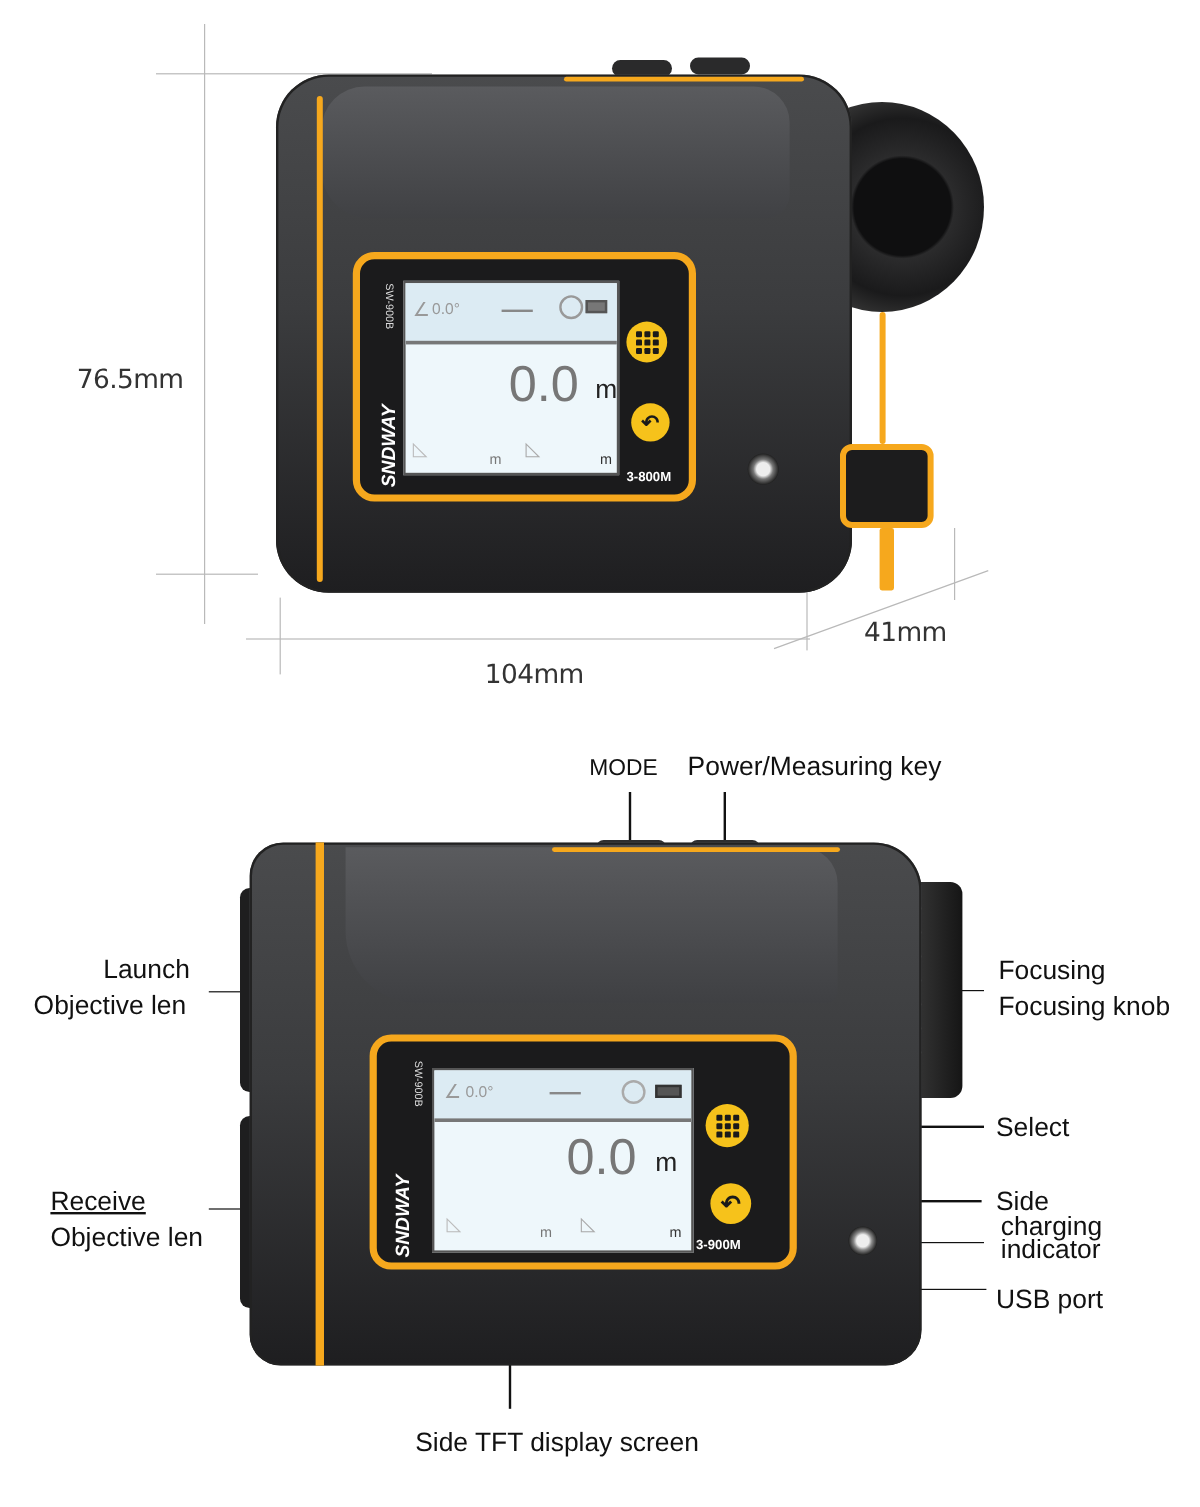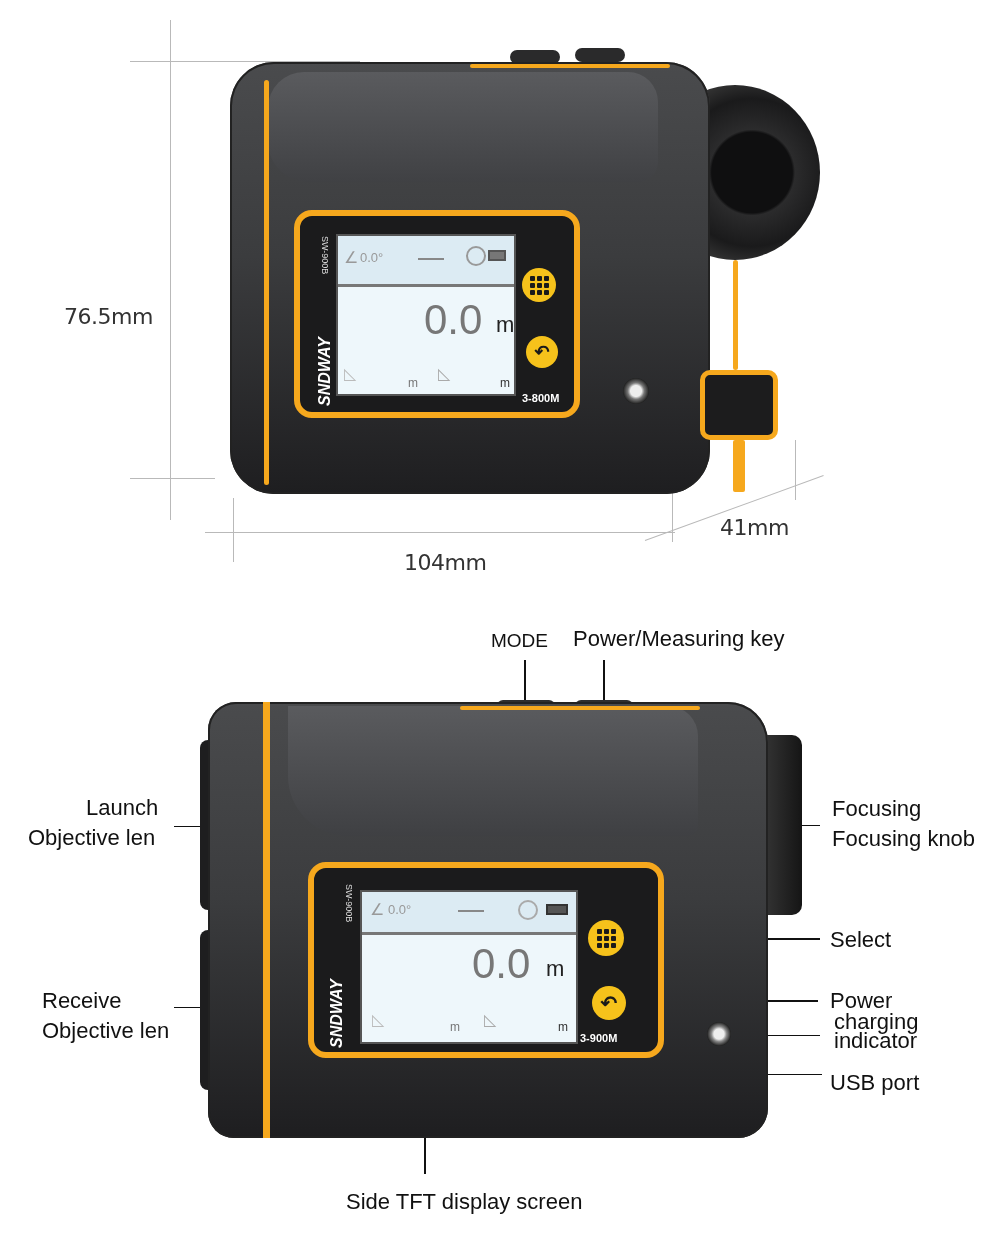--- a/index.html
+++ b/index.html
@@ -108,32 +108,32 @@
 
   <div class="abs label" style="left:491px;top:626px;font-size:19px;">MODE</div>
   <div class="abs label" style="left:573px;top:624px;">Power/Measuring key</div>
   <div class="bline" style="left:524px;top:660px;width:2px;height:46px;"></div>
   <div class="bline" style="left:603px;top:660px;width:2px;height:46px;"></div>
 
   <div class="abs label" style="left:86px;top:793px;">Launch</div>
   <div class="abs label" style="left:28px;top:823px;">Objective len</div>
   <div class="bline" style="left:174px;top:826px;width:40px;height:1px;"></div>
 
-  <div class="abs label" style="left:42px;top:986px;">Receive</div>
+  <div class="abs label" style="left:42px;top:986px;text-decoration:underline;">Receive</div>
   <div class="abs label" style="left:42px;top:1016px;">Objective len</div>
   <div class="bline" style="left:174px;top:1007px;width:40px;height:1px;"></div>
 
   <div class="abs label" style="left:832px;top:794px;">Focusing</div>
   <div class="abs label" style="left:832px;top:824px;">Focusing knob</div>
   <div class="bline" style="left:755px;top:825px;width:65px;height:1px;"></div>
 
   <div class="abs label" style="left:830px;top:925px;">Select</div>
   <div class="bline" style="left:620px;top:938px;width:200px;height:2px;"></div>
 
-  <div class="abs label" style="left:830px;top:986px;">Power</div>
+  <div class="abs label" style="left:830px;top:986px;">Side</div>
   <div class="bline" style="left:618px;top:1000px;width:200px;height:2px;"></div>
 
   <div class="abs label" style="left:834px;top:1011px;line-height:22px;">charging</div>
   <div class="abs label" style="left:834px;top:1030px;line-height:22px;">indicator</div>
   <div class="bline" style="left:720px;top:1035px;width:100px;height:1px;"></div>
 
   <div class="abs label" style="left:830px;top:1068px;">USB port</div>
   <div class="bline" style="left:760px;top:1074px;width:62px;height:1px;"></div>
 
   <div class="abs label" style="left:346px;top:1187px;">Side TFT display screen</div>

